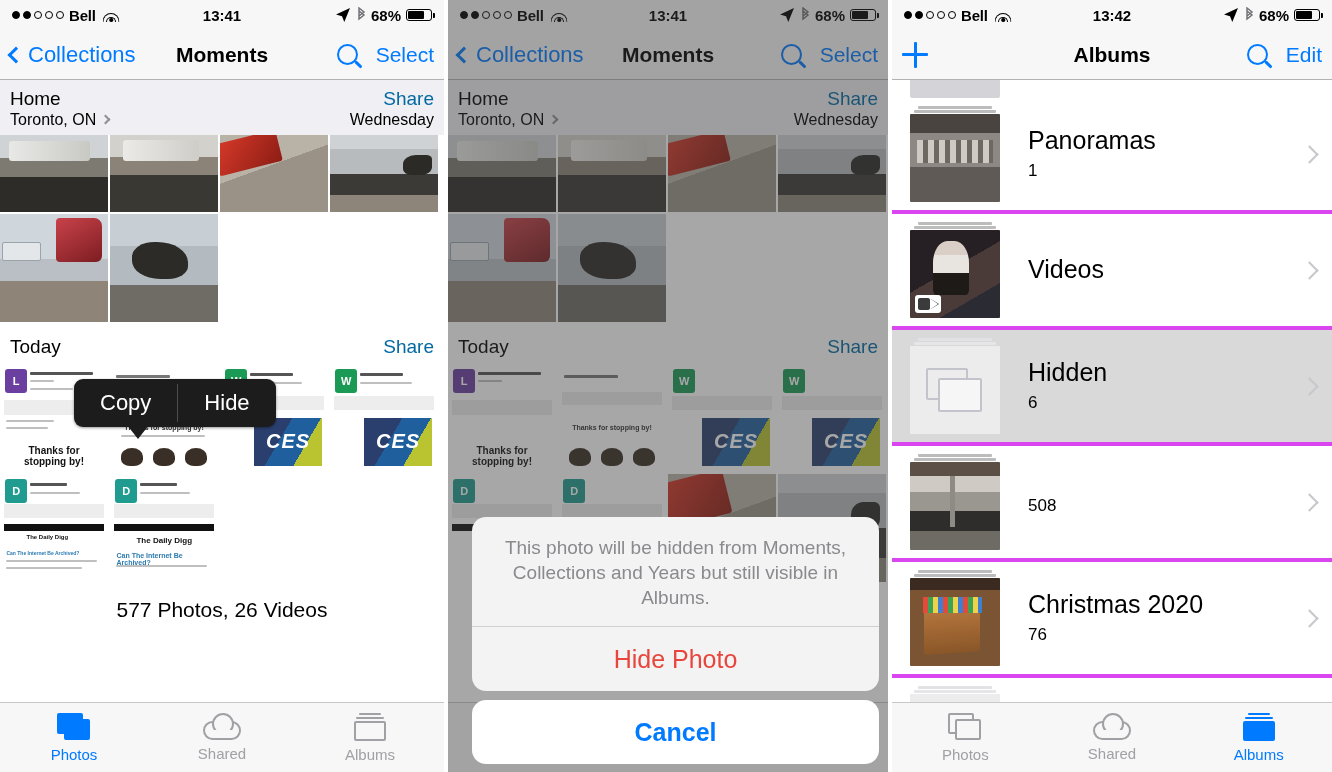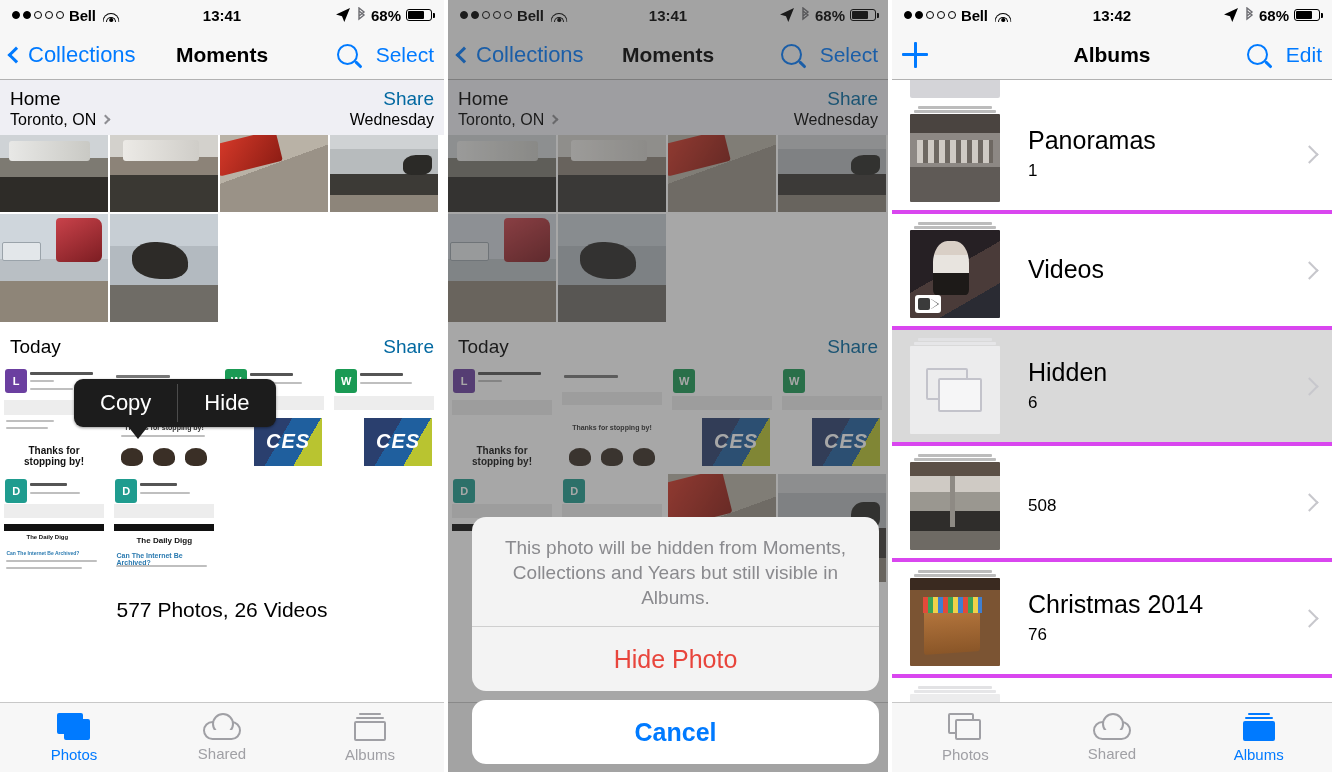--- a/index.html
+++ b/index.html
@@ -665,21 +665,21 @@
           <span class="cv-right"></span>
         </div>
 
         <div class="alb-row">
           <div class="alb-stack">
             <div class="s1"></div>
               <div class="s2"></div>
             <div class="main art-xmas"></div>
           </div>
           <div class="alb-text">
-            <div class="alb-name">Christmas 2014</div>
+            <div class="alb-name">Christmas 2020</div>
             <div class="alb-count">76</div>
           </div>
           <span class="cv-right"></span>
         </div>
 
         <div class="alb-row">
           <div class="alb-stack">
             <div class="s1" style="background:#e2e2e4;"></div>
               <div class="s2" style="background:#e6e6e8;"></div>
             <div class="main art-hidden">

